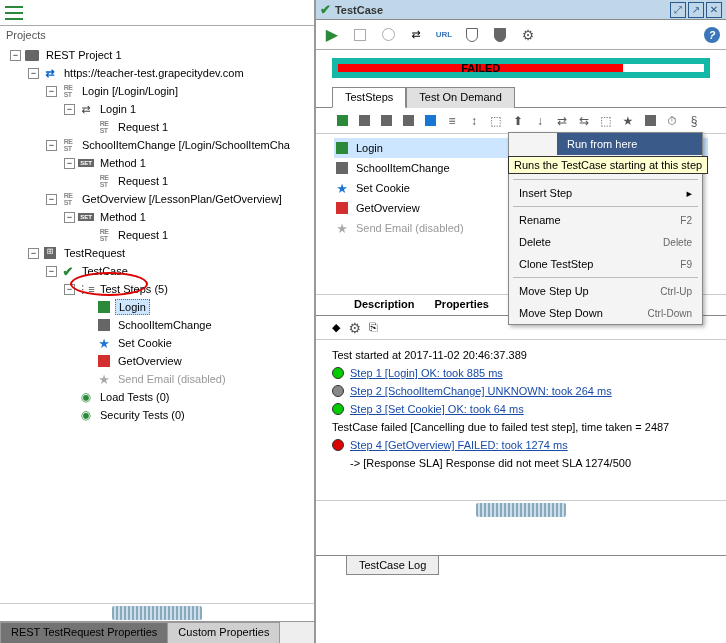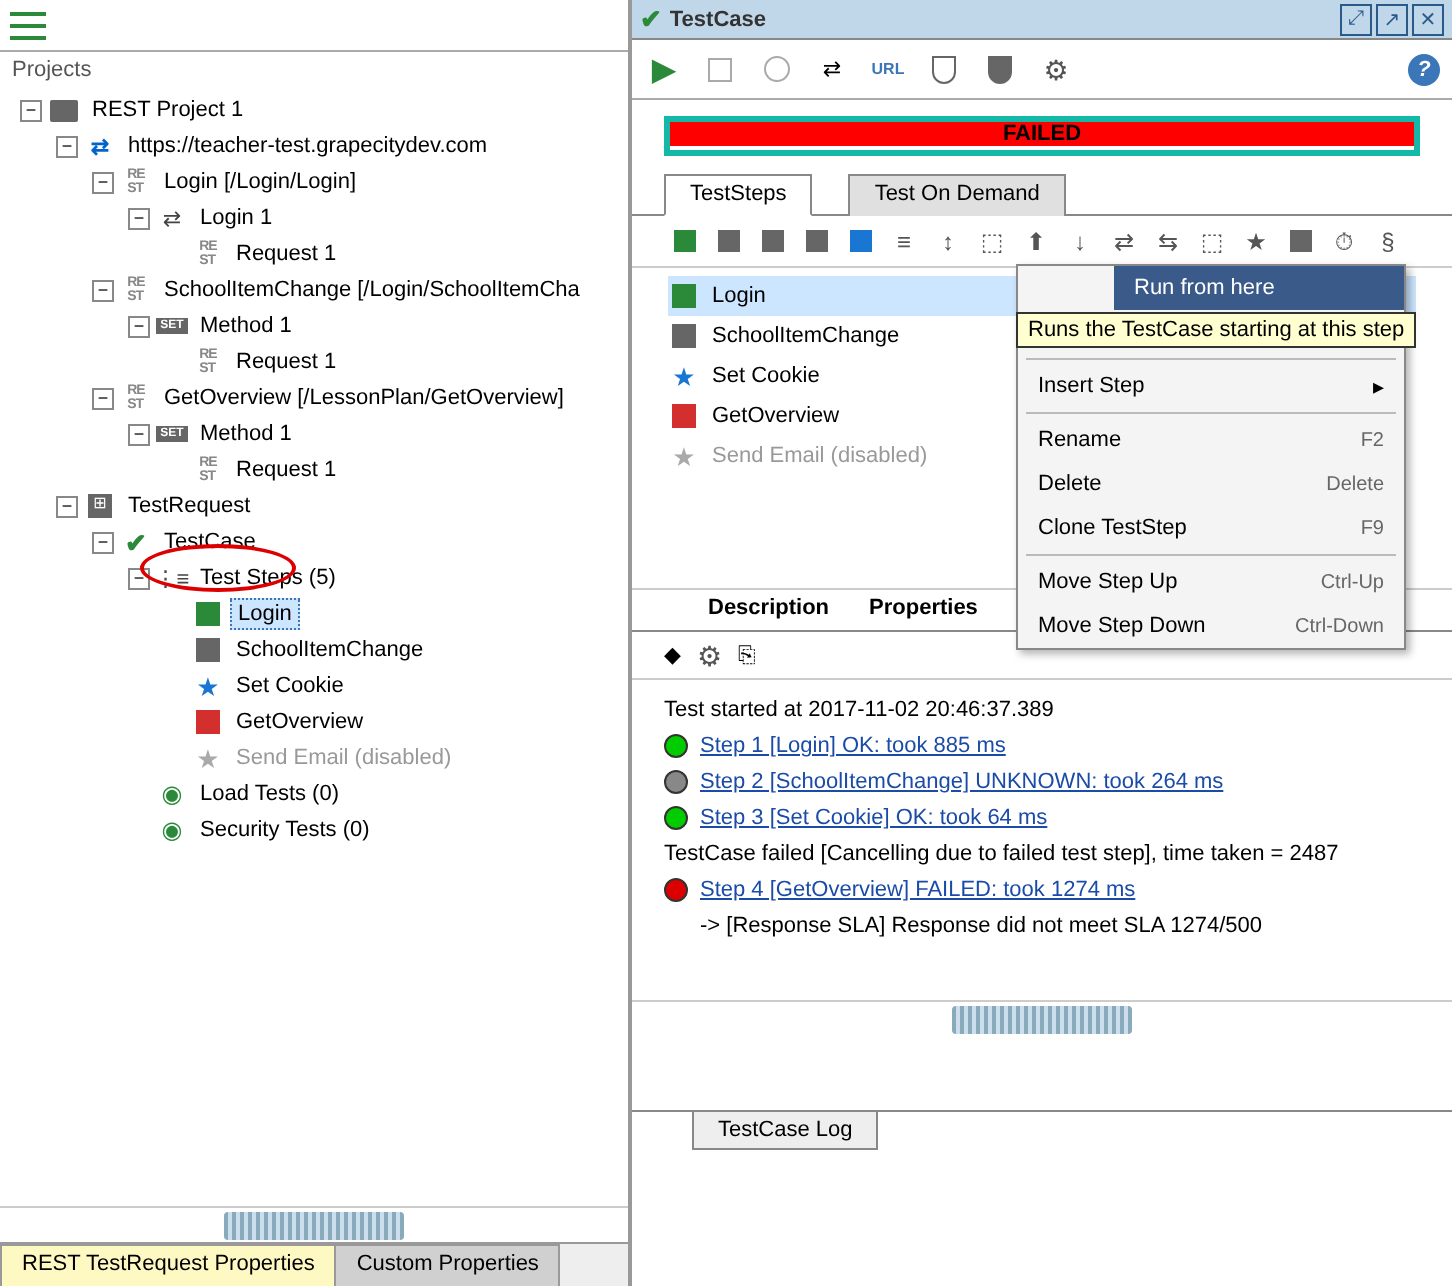--- a/index.html
+++ b/index.html
@@ -40,21 +40,21 @@
 .tree-label.selected { background: #cde6ff; border: 1px dotted #3a76b8; }
 .tree-label.disabled { color: #999; }
 .red-circle { position: absolute; border: 2px solid #d00; border-radius: 50%; width: 78px; height: 24px; left: 70px; top: 228px; pointer-events: none; }
 
 
 .hatch-bar { height: 14px; margin: 0 auto; width: 90px; background: repeating-linear-gradient(90deg, #8ab 0, #8ab 2px, #cde 2px, #cde 4px); border-radius: 2px; }
 .hatch-wrap { height: 18px; display: flex; align-items: center; justify-content: center; border-top: 1px solid #ccc; }
 
 
 .bottom-tabs { display: flex; background: #eee; border-top: 1px solid #999; height: 22px; }
-.bottom-tab { padding: 3px 10px; border: 1px solid #999; border-bottom: none; background: #fef9c3; margin-right: -1px; cursor: pointer; }
+.bottom-tab { padding: 3px 10px; border: 1px solid #999; border-bottom: none; background: #737373; margin-right: -1px; cursor: pointer; }
 .bottom-tab.active { background: #d0d0d0; }
 
 
 .rp-title { background: #bfd7e8; height: 20px; display: flex; align-items: center; padding: 0 4px; border-bottom: 1px solid #888; }
 .rp-title .ic-check { margin-right: 4px; }
 .rp-title-label { font-weight: bold; color: #333; flex: 1; }
 .rp-title-btns { display: flex; gap: 2px; }
 .rp-title-btn { width: 16px; height: 16px; border: 1px solid #2a5a8a; display: flex; align-items: center; justify-content: center; color: #2a5a8a; cursor: pointer; font-size: 10px; background:#bfd7e8; }
 
 
@@ -64,27 +64,27 @@
 .stop { border: 1px solid #aaa; width: 12px; height: 12px; }
 .loop { border: 1px solid #aaa; border-radius: 50%; width: 13px; height: 13px; }
 .url-tag { font-size: 8px; color: #3a76b8; font-weight: bold; }
 .shield { border:1px solid #666; width:12px; height:14px; border-radius: 0 0 6px 6px; }
 .gear { font-size: 14px; color: #555; }
 .spacer { flex: 1; }
 .help-ic { width:16px; height:16px; border-radius:50%; background:#3a76b8; color:#fff; display:flex;align-items:center;justify-content:center;font-weight:bold;font-style:italic; }
 
 
 .failed-wrap { padding: 8px 16px; }
-.failed-bar { height: 20px; border: 3px solid #14b8a6; display: flex; flex-direction: column; }
+.failed-bar { height: 20px; border: 6px solid #14b8a6; display: flex; }
 .failed-red { background: #ff0000; flex: 0 0 78%; display:flex; align-items:center; justify-content:center; color:#000; font-weight:bold; }
 .failed-white { flex: 1; }
 
 
 .main-tabs { display: flex; padding-left: 16px; height: 22px; border-bottom: 1px solid #888; }
-.main-tab { padding: 3px 12px; border: 1px solid #888; border-bottom: none; margin-right: 18px; background: #e0e0e0; cursor: pointer; position: relative; top: 1px; }
+.main-tab { padding: 3px 12px; border: 1px solid #888; border-bottom: none; margin-right: 0; background: #e0e0e0; cursor: pointer; position: relative; top: 1px; }
 .main-tab.active { background: #fff; border-bottom: 1px solid #fff; }
 
 
 .steps-tb { height: 26px; padding: 3px 18px; display: flex; gap: 6px; align-items: center; border-bottom: 1px solid #ccc; flex-wrap: nowrap; overflow: hidden; }
 .steps-tb .tb-ic { width: 16px; height: 16px; display:flex; align-items:center; justify-content:center; cursor: pointer; font-size: 12px; color: #555; }
 .tb-ic .mini-grid { background:#666; width:11px; height:11px; }
 .tb-ic .mini-grid-g { background:#2a8a3a; width:11px; height:11px; }
 .tb-ic .mini-grid-b { background:#1976d2; width:11px; height:11px; }
 .tb-star { color:#1976d2; font-size:13px; }
 

